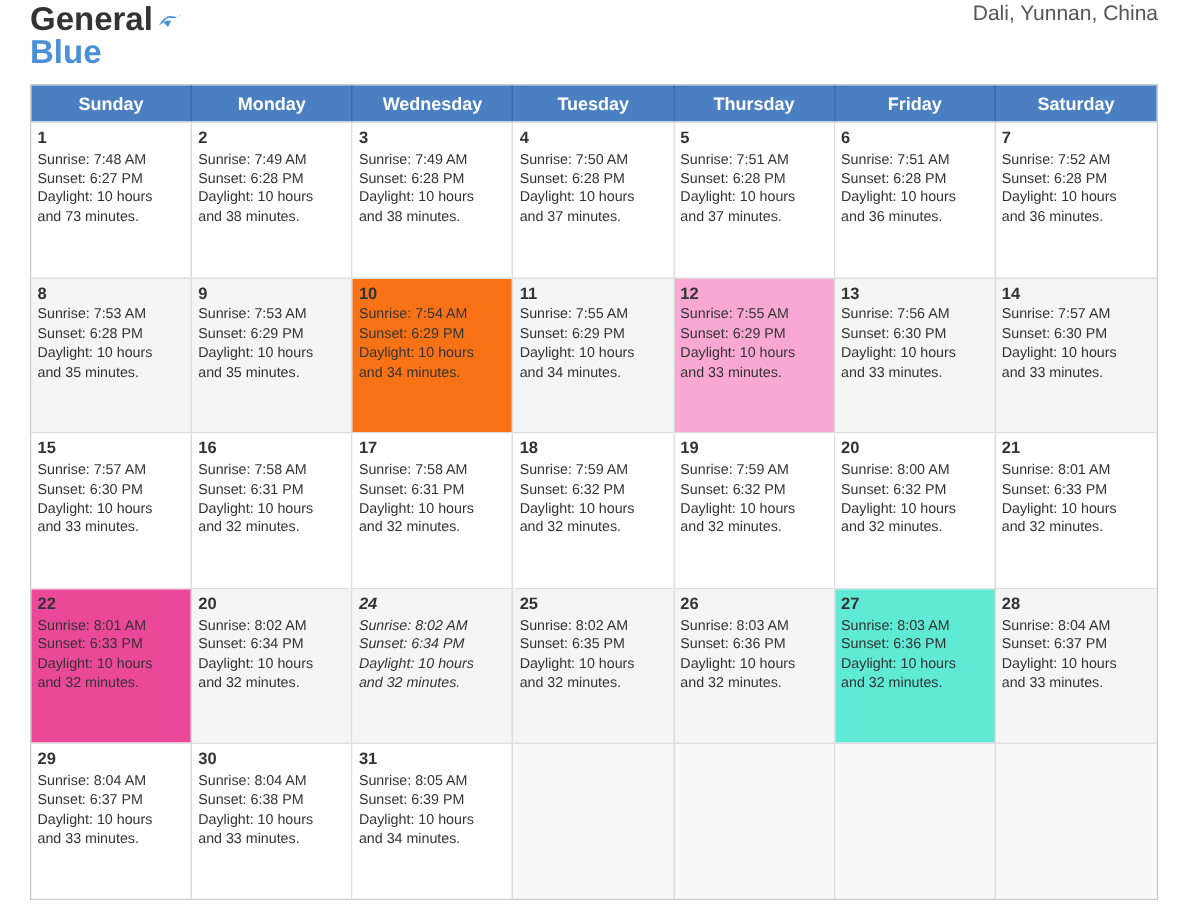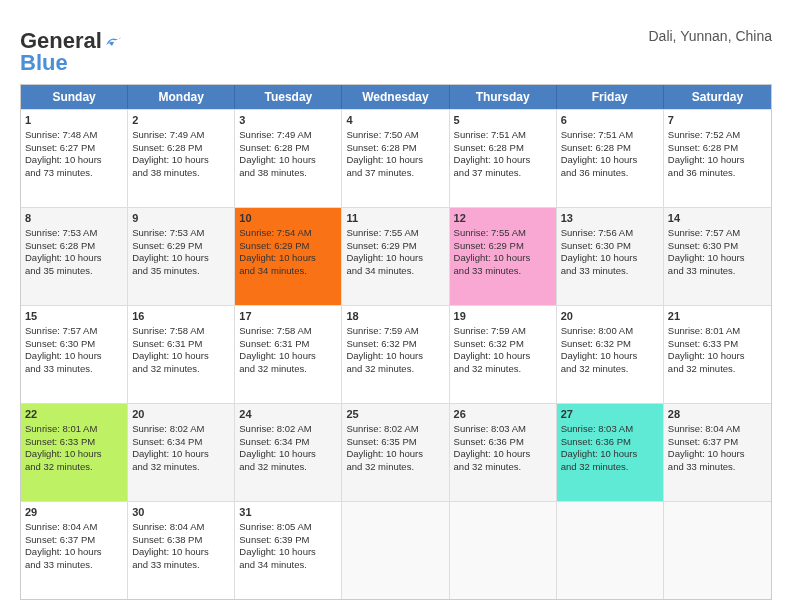--- a/index.html
+++ b/index.html
@@ -6,21 +6,21 @@
     body {
       width: 792px;
       height: 612px;
       font-family: Arial, sans-serif;
       background: #fff;
       overflow: hidden;
     }
     .page {
       width: 792px;
       height: 612px;
-      padding: 28px 20px 12px 20px;
+      padding: 0 20px 12px 20px;
       display: flex;
       flex-direction: column;
     }
     .header {
       display: flex;
       justify-content: space-between;
       align-items: flex-start;
       margin-bottom: 8px;
     }
     .logo {
@@ -112,22 +112,22 @@
     </div>
     <div class="title-block">
       <div class="calendar-subtitle">Dali, Yunnan, China</div>
     </div>
   </div>
 
   <div class="calendar">
     <div class="cal-header-row">
     <div class="cal-header-cell">Sunday</div>
         <div class="cal-header-cell">Monday</div>
+        <div class="cal-header-cell">Wednesday</div>
         <div class="cal-header-cell">Tuesday</div>
-        <div class="cal-header-cell">Wednesday</div>
         <div class="cal-header-cell">Thursday</div>
         <div class="cal-header-cell">Friday</div>
         <div class="cal-header-cell">Saturday</div>
       </div>
     <div class="cal-body">
     <div class="cal-week">
           <div class="cal-cell">
             <span class="day-num">1</span>
             <span style="display: block;">Sunrise: 7:48 AM</span>
             <span style="display: block;">Sunset: 6:27 PM</span>
@@ -273,35 +273,35 @@
           </div>
           <div class="cal-cell">
             <span class="day-num">21</span>
             <span style="display: block;">Sunrise: 8:01 AM</span>
             <span style="display: block;">Sunset: 6:33 PM</span>
             <span style="display: block;">Daylight: 10 hours</span>
             <span style="display: block;">and 32 minutes.</span>
           </div>
         </div>
         <div class="cal-week">
-          <div class="cal-cell" style="background: #bef264;">
+          <div class="cal-cell" style="background: #ec4899;">
             <span class="day-num">22</span>
             <span style="display: block;">Sunrise: 8:01 AM</span>
             <span style="display: block;">Sunset: 6:33 PM</span>
             <span style="display: block;">Daylight: 10 hours</span>
             <span style="display: block;">and 32 minutes.</span>
           </div>
           <div class="cal-cell" style="background: rgb(245, 245, 245);">
             <span class="day-num">20</span>
             <span style="display: block;">Sunrise: 8:02 AM</span>
             <span style="display: block;">Sunset: 6:34 PM</span>
             <span style="display: block;">Daylight: 10 hours</span>
             <span style="display: block;">and 32 minutes.</span>
           </div>
-          <div class="cal-cell" style="background: rgb(245, 245, 245);">
+          <div class="cal-cell" style="background: rgb(245, 245, 245); font-style: italic;">
             <span class="day-num">24</span>
             <span style="display: block;">Sunrise: 8:02 AM</span>
             <span style="display: block;">Sunset: 6:34 PM</span>
             <span style="display: block;">Daylight: 10 hours</span>
             <span style="display: block;">and 32 minutes.</span>
           </div>
           <div class="cal-cell" style="background: rgb(245, 245, 245);">
             <span class="day-num">25</span>
             <span style="display: block;">Sunrise: 8:02 AM</span>
             <span style="display: block;">Sunset: 6:35 PM</span>

